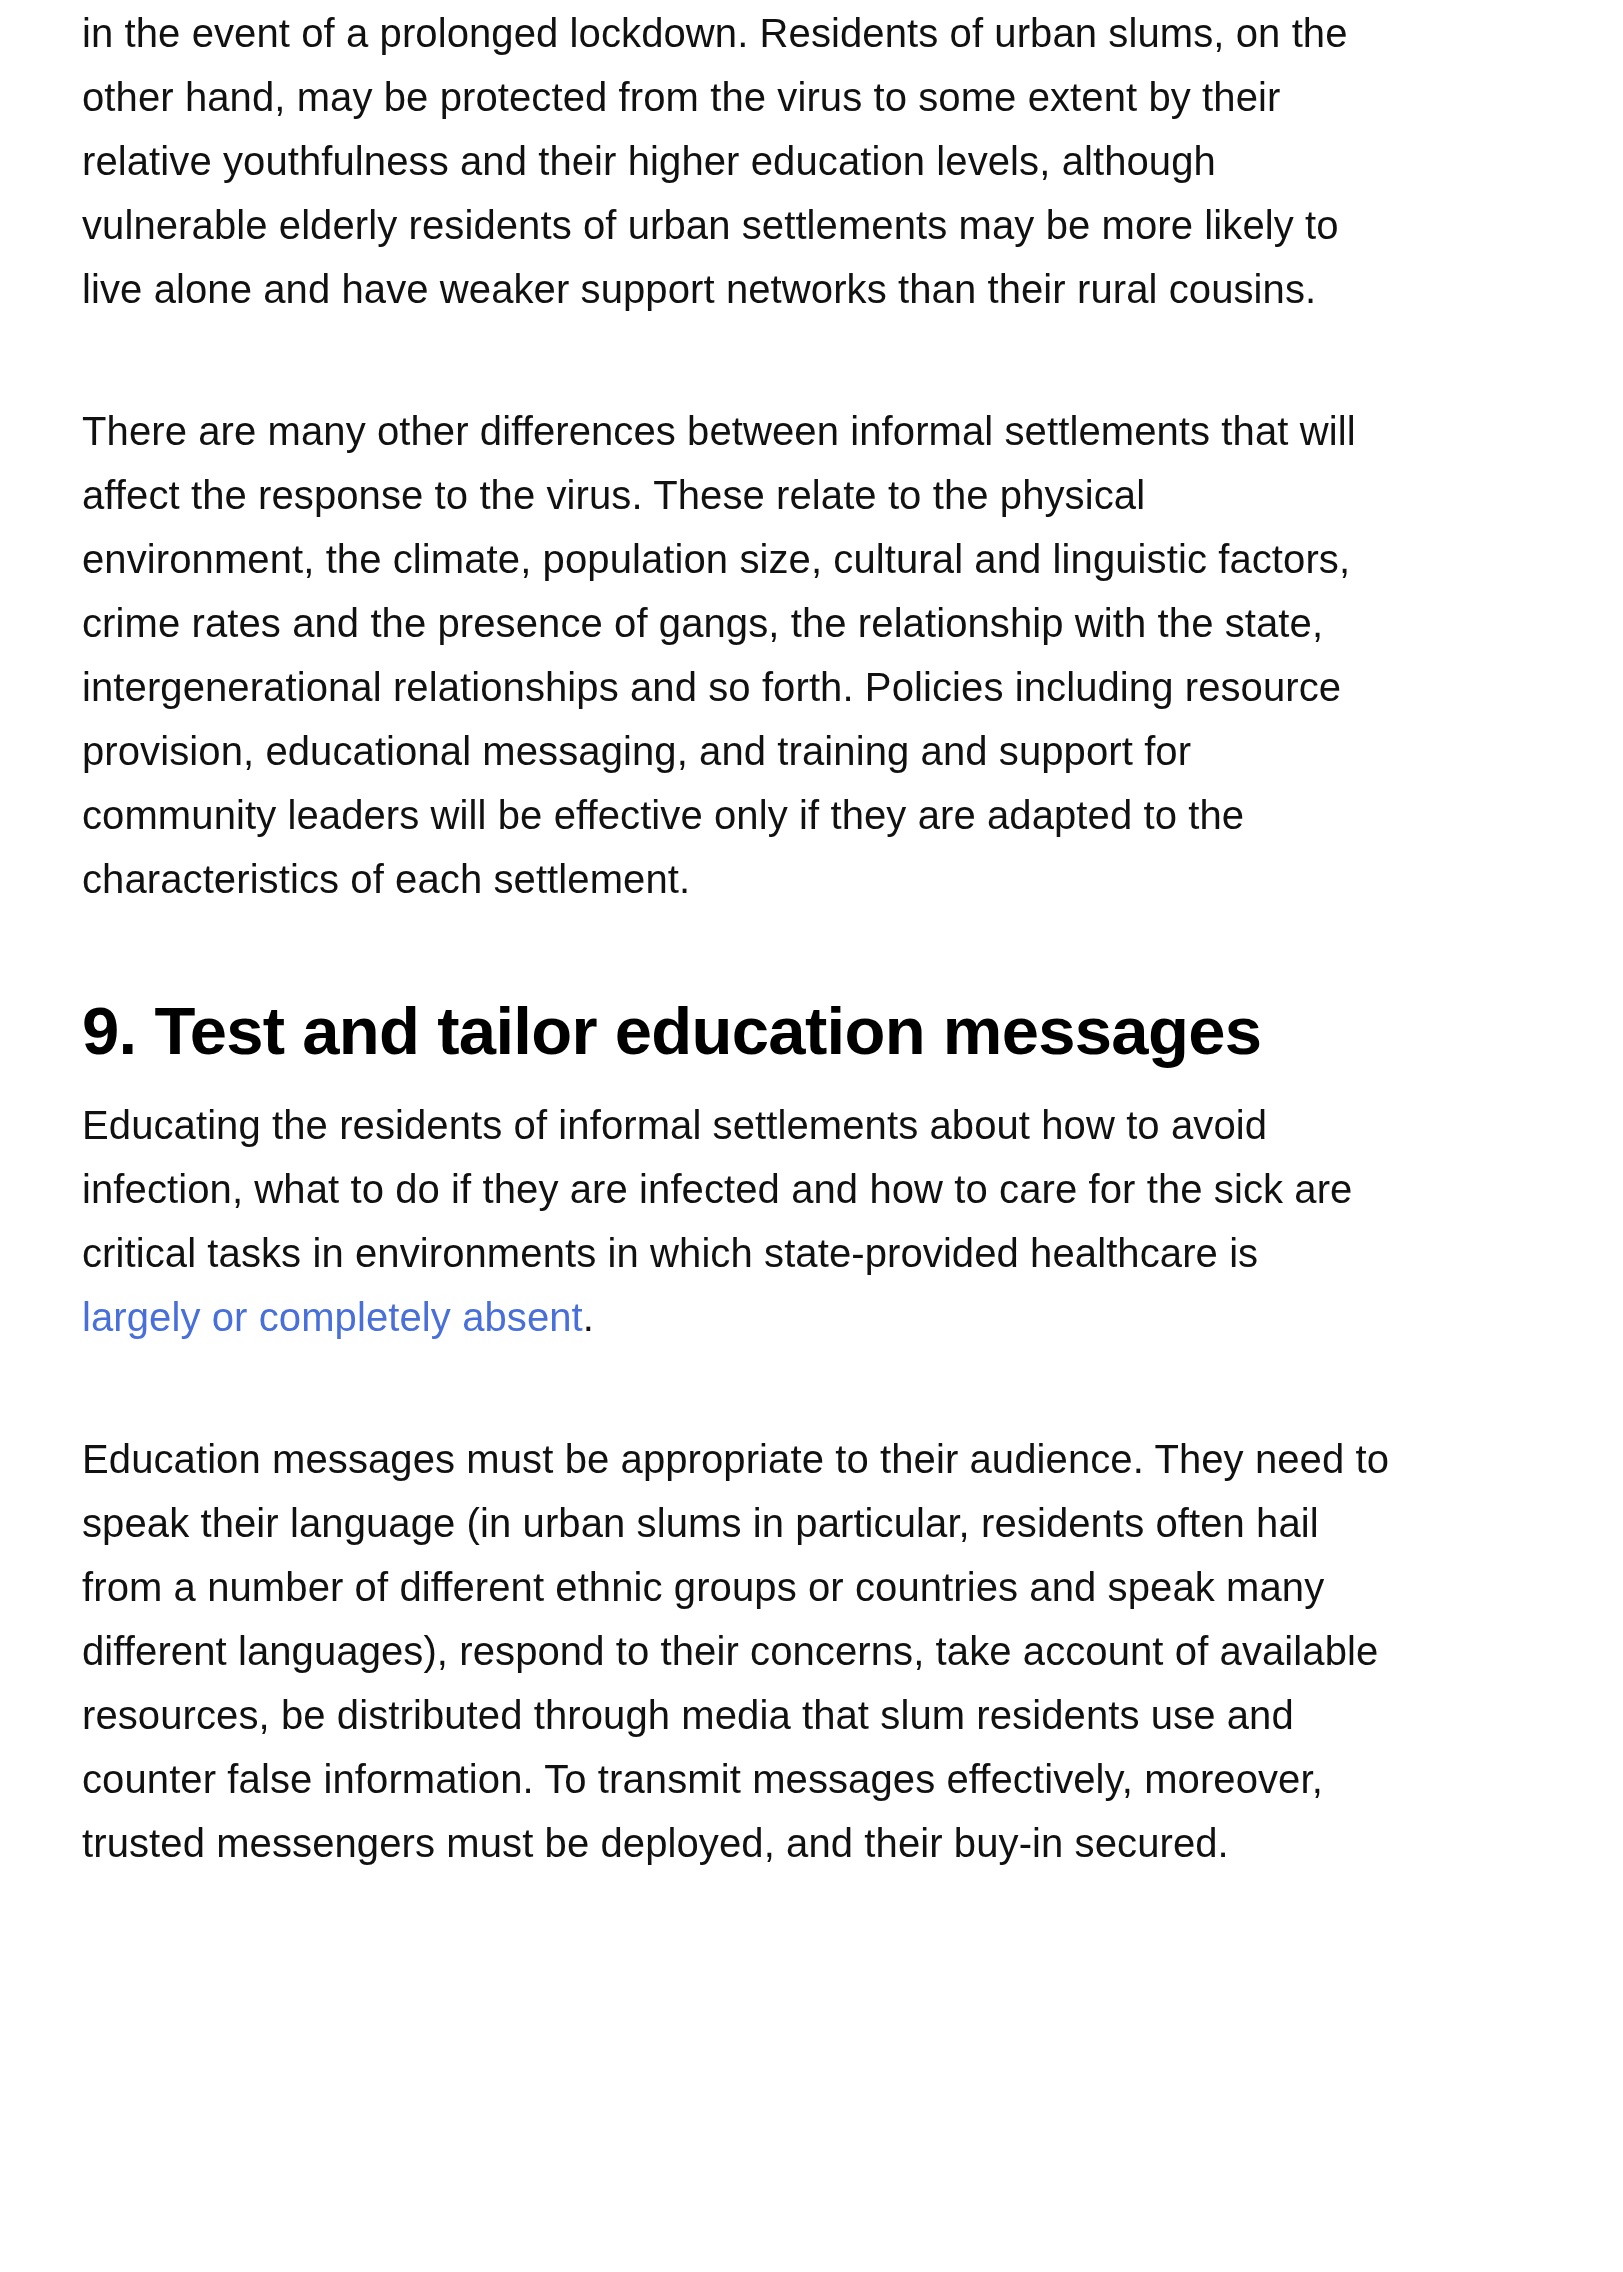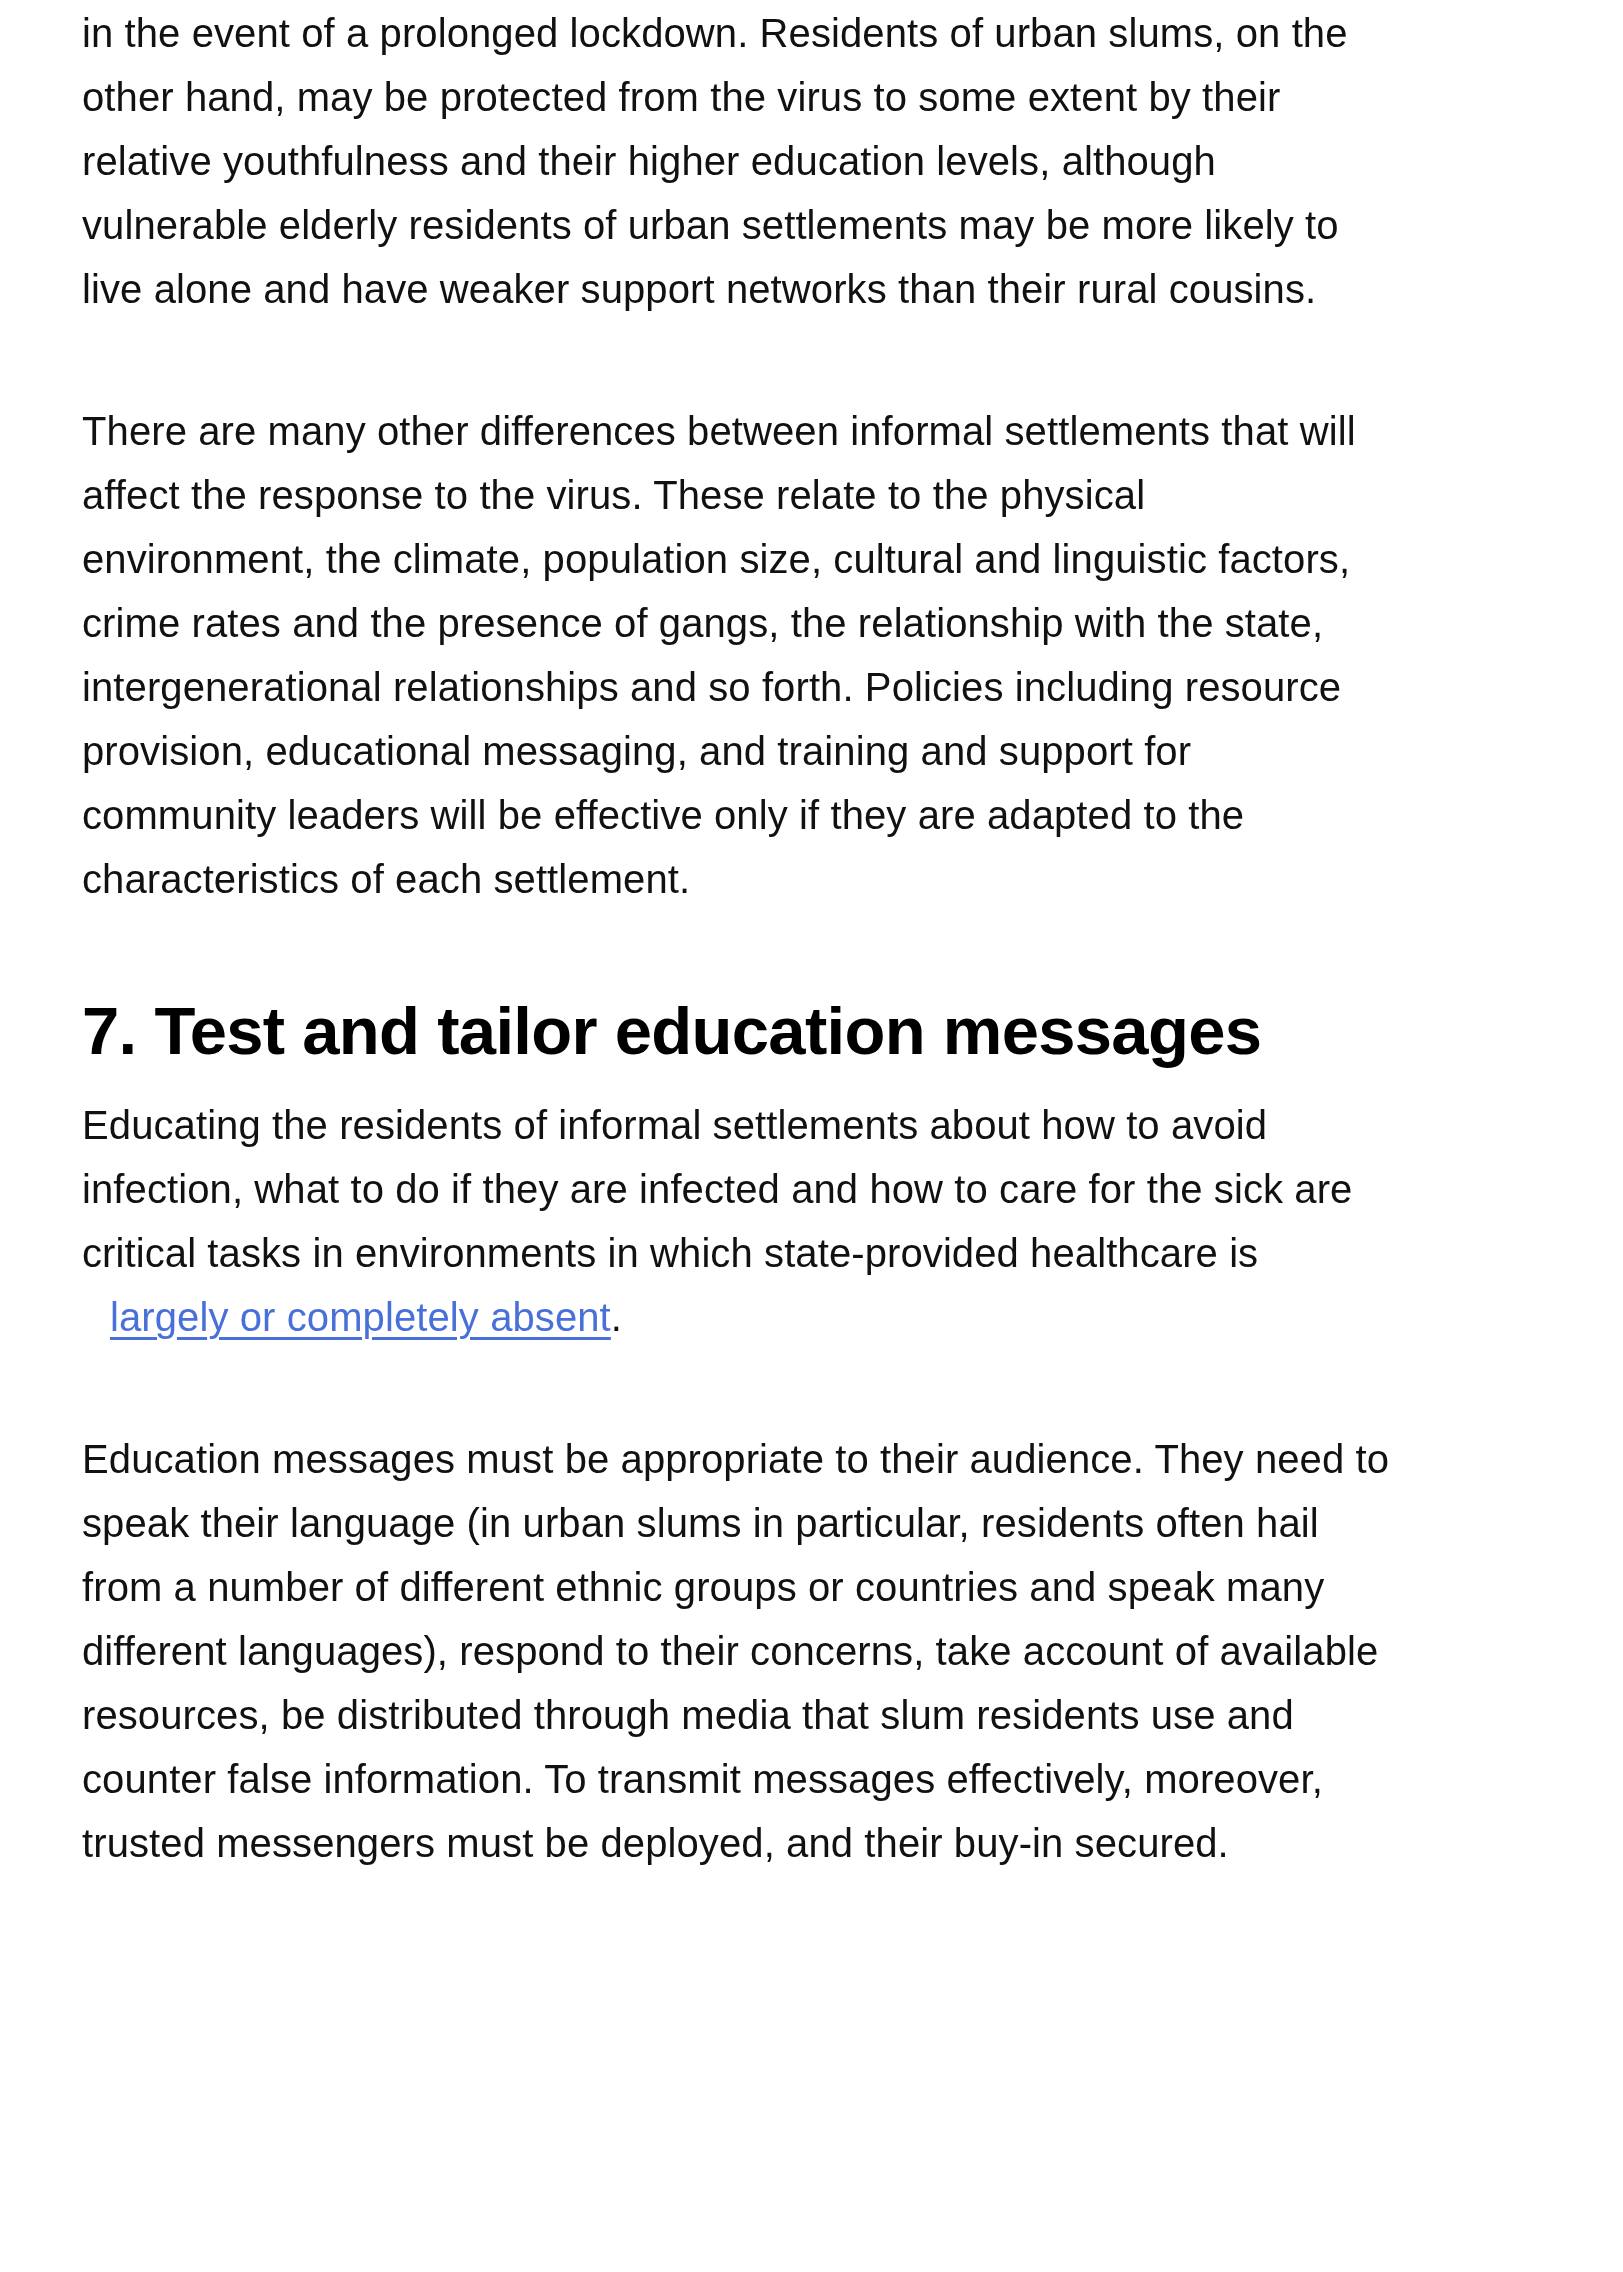--- a/index.html
+++ b/index.html
@@ -30,26 +30,24 @@
     margin: 60px 0 20px 0;
     font-size: 67px;
     line-height: 84px;
     font-weight: 700;
     letter-spacing: -0.7px;
     color: #000000;
     white-space: pre-line;
   }
   .inline-link {
     color: #4870d8;
-    text-decoration: underline;
     text-decoration-color: #4870d8;
     text-decoration-thickness: 3.3px;
     text-underline-offset: 6px;
     cursor: pointer;
-    margin-left: 28px;
   }
 </style>
 </head>
 <body>
 
 <div class="page">
 
   <p class="article-paragraph">in the event of a prolonged lockdown. Residents of urban slums, on the
 other hand, may be protected from the virus to some extent by their
 relative youthfulness and their higher education levels, although
@@ -58,21 +56,21 @@
 
   <p class="article-paragraph">There are many other differences between informal settlements that will
 affect the response to the virus. These relate to the physical
 environment, the climate, population size, cultural and linguistic factors,
 crime rates and the presence of gangs, the relationship with the state,
 intergenerational relationships and so forth. Policies including resource
 provision, educational messaging, and training and support for
 community leaders will be effective only if they are adapted to the
 characteristics of each settlement.</p>
 
-  <h1 class="section-heading">7. Test and tailor education messages</h1>
+  <h1 class="section-heading">9. Test and tailor education messages</h1>
 
   <p class="article-paragraph"><span>Educating the residents of informal settlements about how to avoid
 infection, what to do if they are infected and how to care for the sick are
 critical tasks in environments in which state-provided healthcare is
 </span><a class="inline-link">largely or completely absent</a><span>.</span></p>
 
   <p class="article-paragraph">Education messages must be appropriate to their audience. They need to
 speak their language (in urban slums in particular, residents often hail
 from a number of different ethnic groups or countries and speak many
 different languages), respond to their concerns, take account of available

